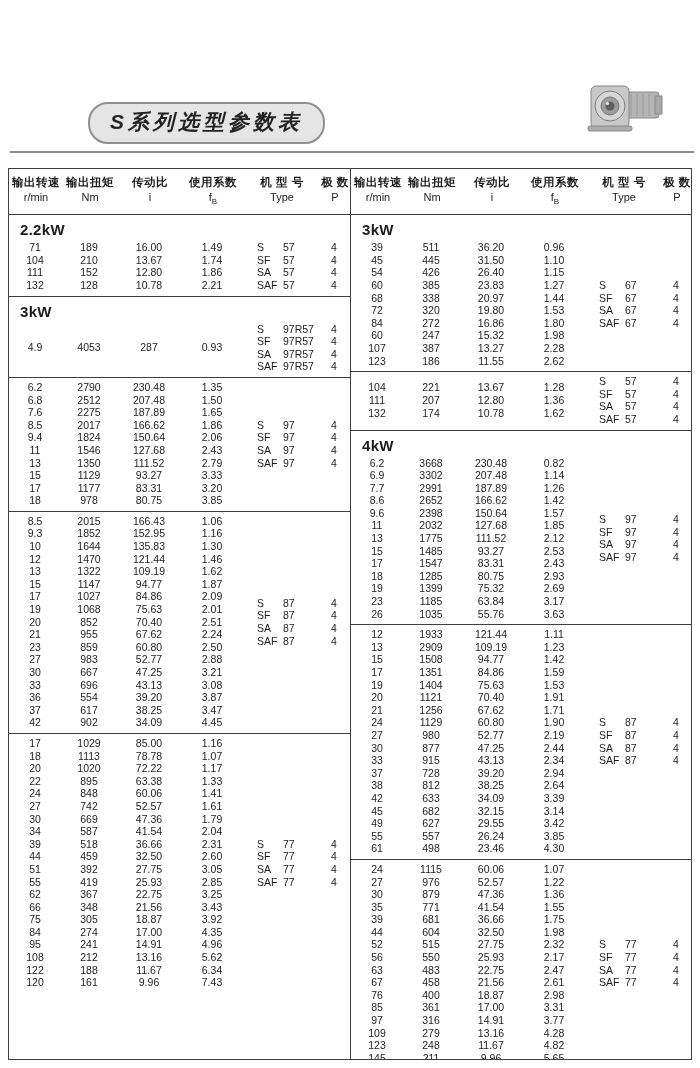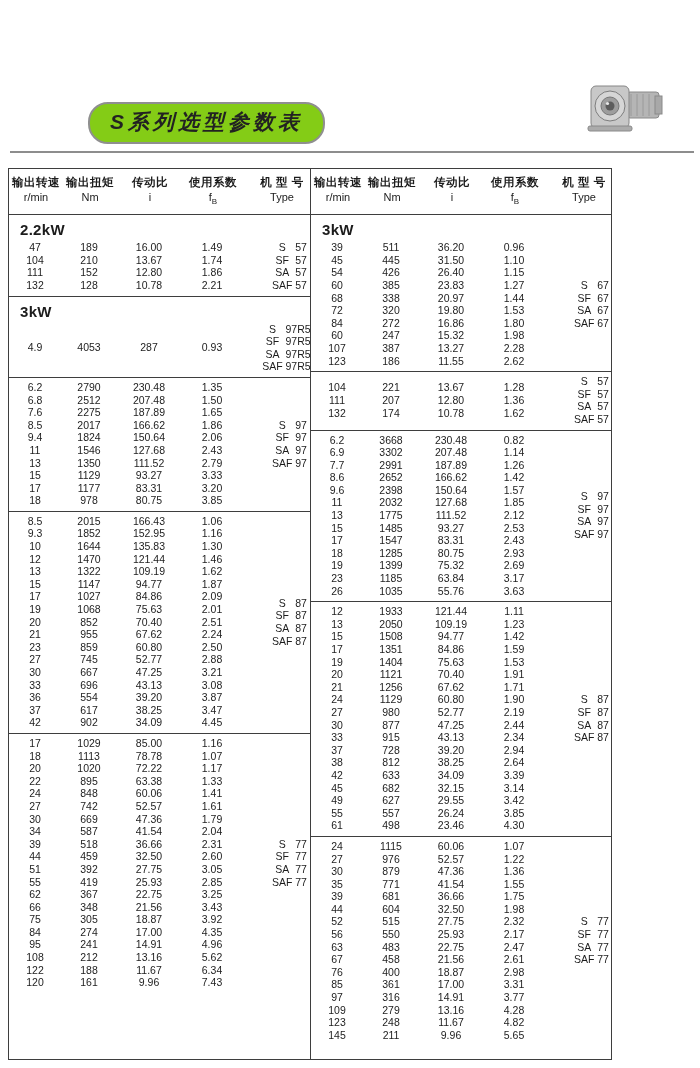--- a/index.html
+++ b/index.html
@@ -5,26 +5,26 @@
   html,body{margin:0;padding:0;}
   body{
     width:700px;height:1068px;position:relative;background:#ffffff;
     font-family:"Liberation Sans", sans-serif;color:#1c1c1c;overflow:hidden;
   }
   .title-pill{
     position:absolute;left:88px;top:102px;
     border:2px solid #8f8f8f;border-radius:20px;
     padding:4px 20px 6px 20px;
     font-size:21px;font-weight:bold;font-style:italic;letter-spacing:4px;
-    color:#222;background:#84cc16;
+    color:#222;background:#e5e5e5;
   }
   .top-rule{position:absolute;left:10px;right:6px;top:151px;height:2px;background:#8d8d8d;}
   .gearbox{position:absolute;left:583px;top:78px;width:82px;height:62px;}
   .ptable{
-    position:absolute;left:8px;top:168px;width:604px;height:892px;
+    position:absolute;left:8px;top:168px;width:684px;height:892px;
     border:1px solid #3e3e3e;display:flex;box-sizing:border-box;background:#fff;
   }
   .half{width:50%;display:flex;flex-direction:column;overflow:hidden;box-sizing:border-box;}
   .half.right{border-left:1px solid #3e3e3e;}
   .head{
     display:grid;grid-template-columns:52px 56px 64px 62px 76px 30px;
     padding:6px 0 5px 1px;border-bottom:1px solid #3e3e3e;flex:0 0 auto;
   }
   .hc{text-align:center;}
   .hc .zh{font-size:11.5px;font-weight:bold;line-height:15px;letter-spacing:0.5px;}
@@ -32,21 +32,21 @@
   .hc .en sub{font-size:8px;}
   .sections{flex:1;display:flex;flex-direction:column;}
   .section{padding:3px 0 4px 0;box-sizing:border-box;}
   .section + .section{border-top:1px solid #3e3e3e;}
   .section.grow{flex:1;}
   .kw{font-weight:bold;font-size:15px;padding:3px 0 3px 11px;letter-spacing:0.3px;}
   .block{display:flex;align-items:center;}
   .datagrid{display:grid;grid-template-columns:52px 56px 64px 62px;flex:0 0 234px;}
   .cell{text-align:center;font-size:10.5px;line-height:12.6px;white-space:nowrap;}
   .typegrid{display:grid;grid-template-columns:76px 30px;}
-  .tlabel{font-size:10.5px;line-height:12.6px;text-align:center;padding-left:14px;white-space:nowrap;}
+  .tlabel{font-size:10.5px;line-height:12.6px;text-align:left;padding-left:14px;white-space:nowrap;}
   .tcode{display:inline-block;width:26px;}
   .tp{font-size:10.5px;line-height:12.6px;text-align:center;}
 </style>
 </head>
 <body>
 
 <div class="title-pill">S系列选型参数表</div>
 
 <svg class="gearbox" viewBox="0 0 82 62">
   <rect x="44" y="14" width="32" height="26" rx="3" fill="#b5b5b5" stroke="#8a8a8a"></rect>
@@ -91,21 +91,21 @@
         <div class="hc">
           <div class="zh">极  数</div>
           <div class="en">P</div>
         </div>
       </div>
       <div class="sections">
         <div class="section">
           <div class="kw">2.2kW</div>
           <div class="block">
             <div class="datagrid">
-              <div class="cell">47</div>
+              <div class="cell">71</div>
               <div class="cell">189</div>
               <div class="cell">16.00</div>
               <div class="cell">1.49</div>
               <div class="cell">104</div>
               <div class="cell">210</div>
               <div class="cell">13.67</div>
               <div class="cell">1.74</div>
               <div class="cell">111</div>
               <div class="cell">152</div>
               <div class="cell">12.80</div>
@@ -245,21 +245,21 @@
               <div class="cell">2.51</div>
               <div class="cell">21</div>
               <div class="cell">955</div>
               <div class="cell">67.62</div>
               <div class="cell">2.24</div>
               <div class="cell">23</div>
               <div class="cell">859</div>
               <div class="cell">60.80</div>
               <div class="cell">2.50</div>
               <div class="cell">27</div>
-              <div class="cell">745</div>
+              <div class="cell">983</div>
               <div class="cell">52.77</div>
               <div class="cell">2.88</div>
               <div class="cell">30</div>
               <div class="cell">667</div>
               <div class="cell">47.25</div>
               <div class="cell">3.21</div>
               <div class="cell">33</div>
               <div class="cell">696</div>
               <div class="cell">43.13</div>
               <div class="cell">3.08</div>
@@ -493,20 +493,21 @@
               <div class="tlabel"><span class="tcode">SF</span><span>57</span></div>
               <div class="tp">4</div>
               <div class="tlabel"><span class="tcode">SA</span><span>57</span></div>
               <div class="tp">4</div>
               <div class="tlabel"><span class="tcode">SAF</span><span>57</span></div>
               <div class="tp">4</div>
             </div>
           </div>
         </div>
         <div class="section">
+          <div class="kw">4kW</div>
           <div class="block">
             <div class="datagrid">
               <div class="cell">6.2</div>
               <div class="cell">3668</div>
               <div class="cell">230.48</div>
               <div class="cell">0.82</div>
               <div class="cell">6.9</div>
               <div class="cell">3302</div>
               <div class="cell">207.48</div>
               <div class="cell">1.14</div>
@@ -568,21 +569,21 @@
           </div>
         </div>
         <div class="section">
           <div class="block">
             <div class="datagrid">
               <div class="cell">12</div>
               <div class="cell">1933</div>
               <div class="cell">121.44</div>
               <div class="cell">1.11</div>
               <div class="cell">13</div>
-              <div class="cell">2050</div>
+              <div class="cell">2909</div>
               <div class="cell">109.19</div>
               <div class="cell">1.23</div>
               <div class="cell">15</div>
               <div class="cell">1508</div>
               <div class="cell">94.77</div>
               <div class="cell">1.42</div>
               <div class="cell">17</div>
               <div class="cell">1351</div>
               <div class="cell">84.86</div>
               <div class="cell">1.59</div>

